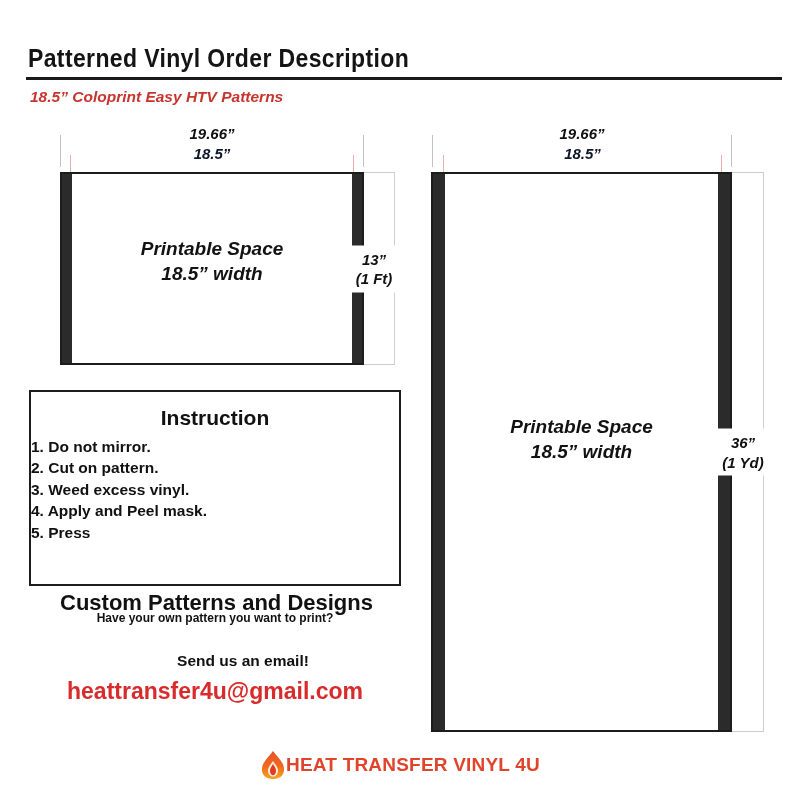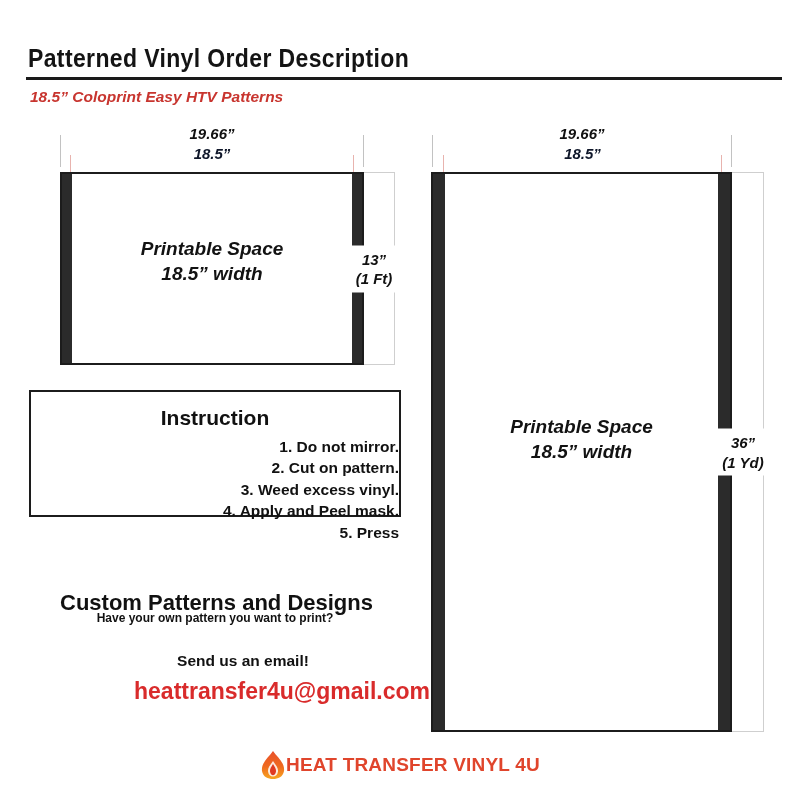--- a/index.html
+++ b/index.html
@@ -131,37 +131,37 @@
     white-space: nowrap;
     width: 56px;
   }
 
   
   #instruction-box {
     position: absolute;
     left: 29px;
     top: 390px;
     width: 372px;
-    height: 127px;
+    height: 196px;
     border: 2px solid #1c1c1c;
     box-sizing: border-box;
     background: #ffffff;
   }
   #instruction-heading {
     text-align: center;
     font-size: 21px;
     font-weight: bold;
     color: #111111;
     margin-top: 14px;
   }
   #instruction-list {
     list-style: none;
     margin: 6px 0 16px 0;
     padding: 0;
-    text-align: right;
+    text-align: left;
   }
   #instruction-list li {
     font-size: 15.5px;
     font-weight: bold;
     color: #111111;
     line-height: 1.38;
     white-space: nowrap;
   }
 
   
@@ -294,21 +294,21 @@
     <li>2. Cut on pattern.</li>
     <li>3. Weed excess vinyl.</li>
     <li>4. Apply and Peel mask.</li>
     <li>5. Press</li>
   </ul>
 </div>
 
 <div id="custom-heading">Custom Patterns and Designs</div>
 <div id="custom-line1">Have your own pattern you want to print?</div>
 <div id="custom-line2">Send us an email!</div>
-<a id="custom-email" href="#" style="text-decoration:none;text-align:right;">heattransfer4u@gmail.com</a>
+<a id="custom-email" href="#" style="text-decoration:none;">heattransfer4u@gmail.com</a>
 
 <div id="footer-logo">
   <span style="display:inline-block;width:26px;height:30px;">
     <svg width="26" height="30" viewBox="0 0 26 30">
       <defs>
         <linearGradient id="flameGrad" x1="0" y1="0" x2="0" y2="1">
           <stop offset="0%" stop-color="#e8502b"></stop>
           <stop offset="55%" stop-color="#ef6a1f"></stop>
           <stop offset="100%" stop-color="#f7a521"></stop>
         </linearGradient>

